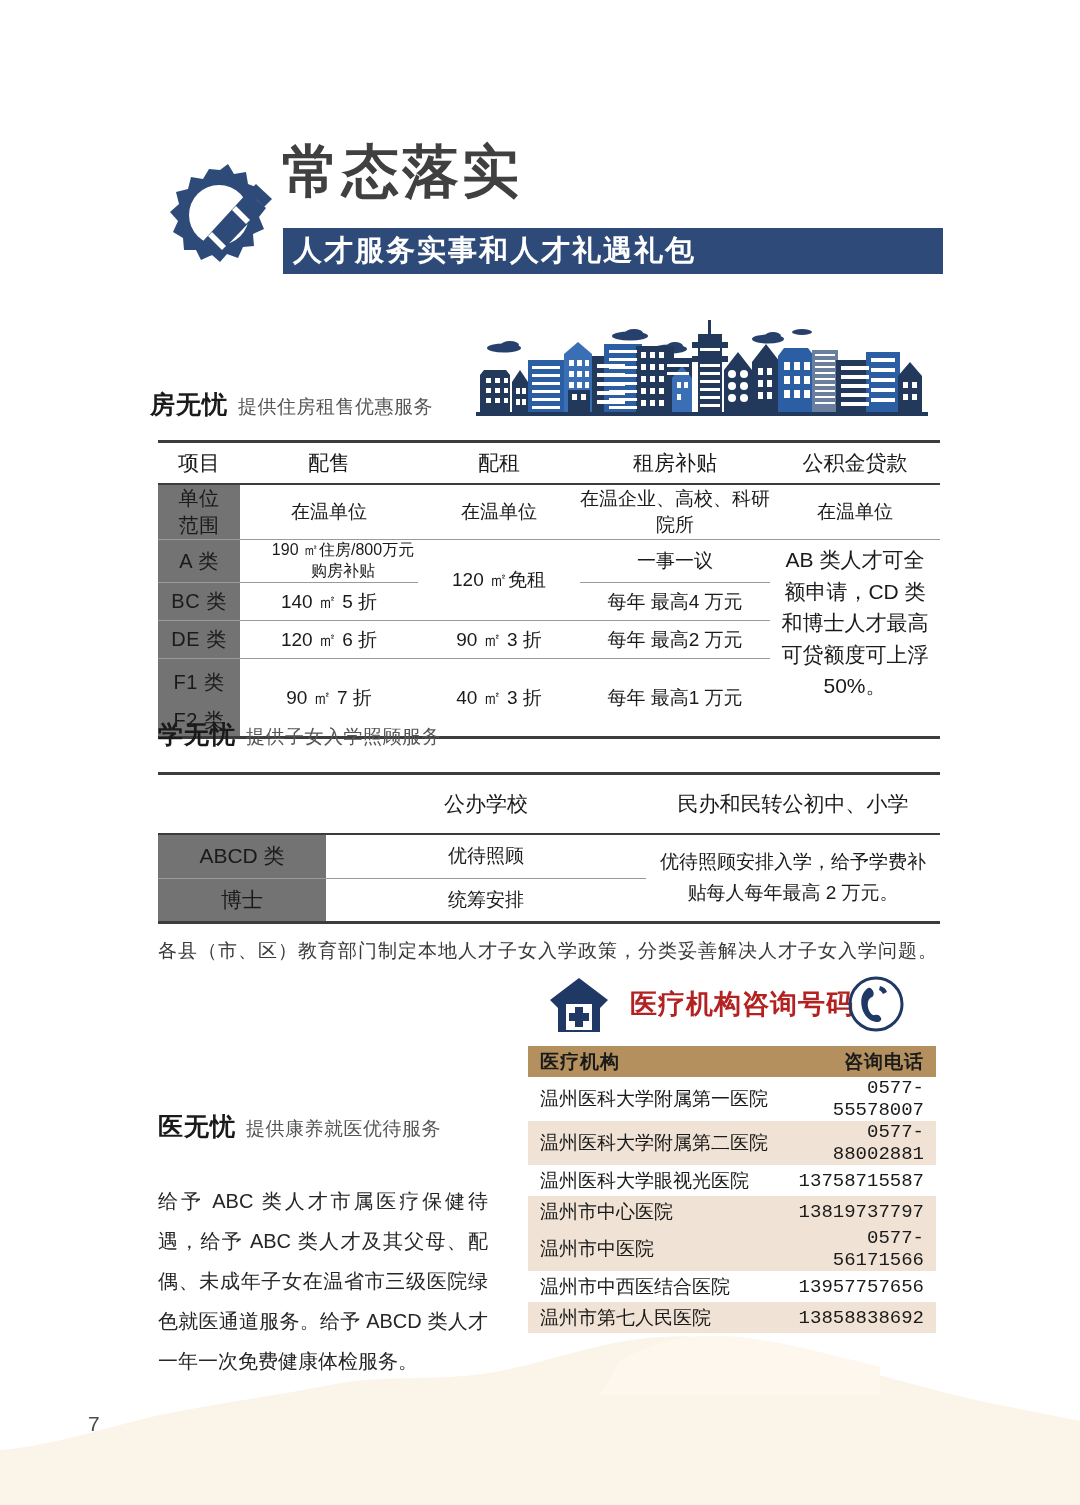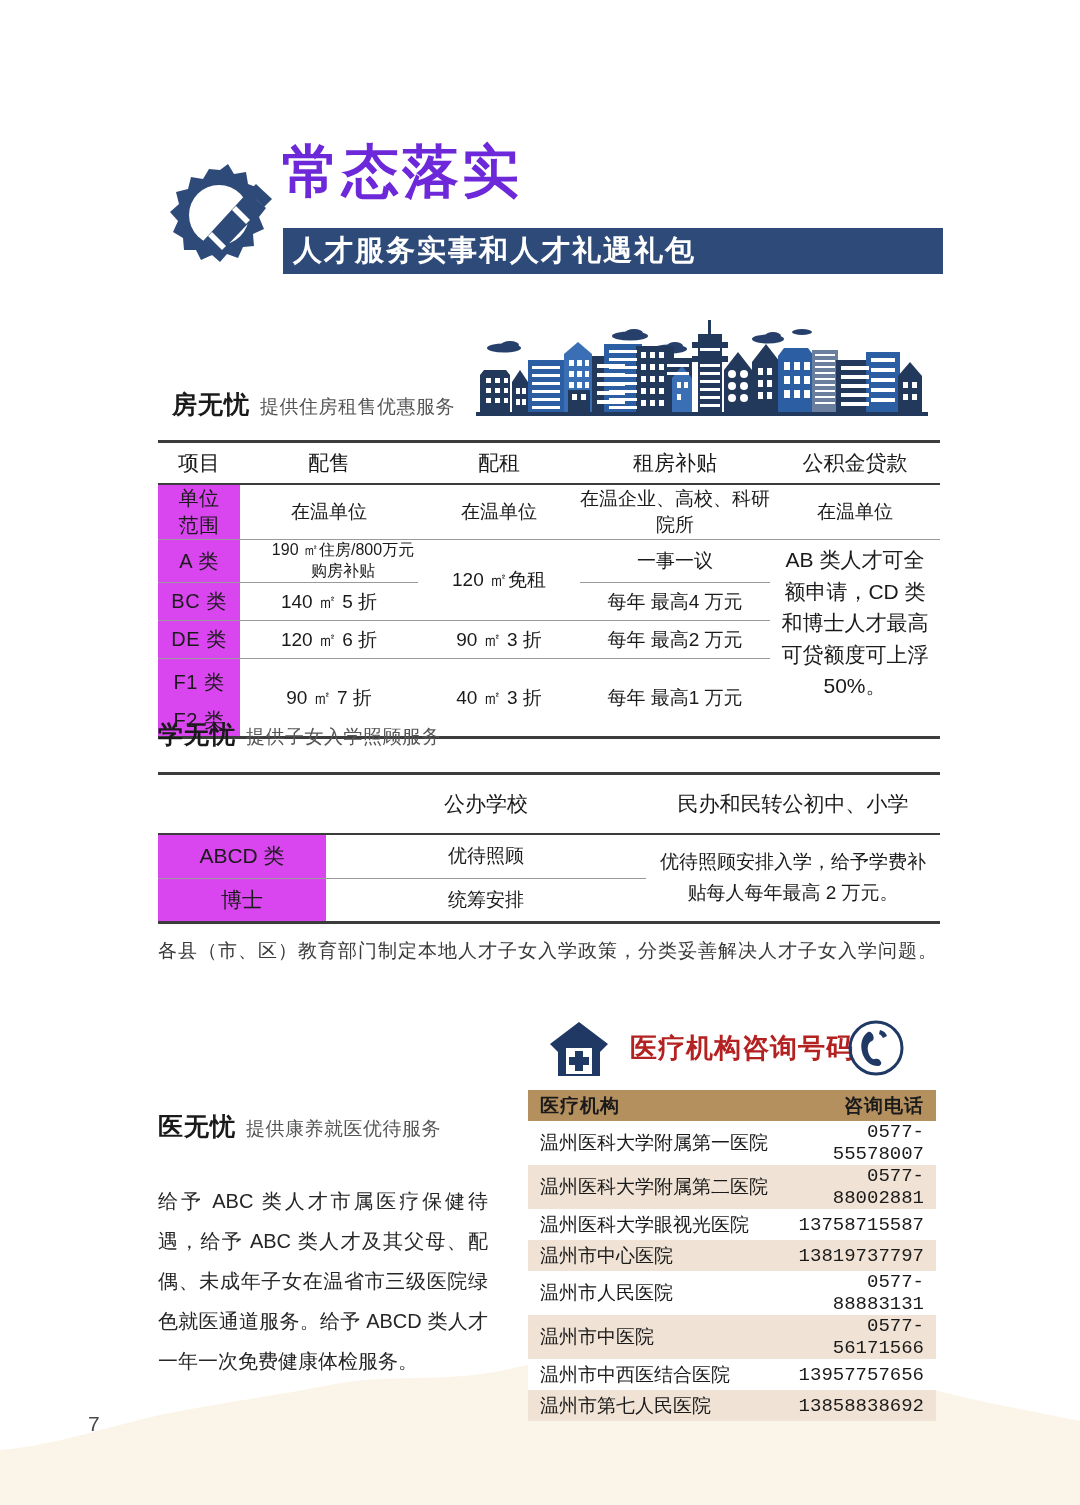--- a/index.html
+++ b/index.html
@@ -43,21 +43,21 @@
     top: 22px;
     width: 122px;
     height: 122px;
   }
   .header-title {
     position: absolute;
     left: 122px;
     top: 0px;
     font-size: 57px;
     font-weight: bold;
-    color: #6d28d9;
+    color: #404040;
     letter-spacing: 3px;
     line-height: 1.1;
     white-space: nowrap;
   }
   .header-subbar {
     position: absolute;
     left: 123px;
     top: 88px;
     width: 660px;
     height: 46px;
@@ -114,21 +114,21 @@
   .tbl td, .tbl th {
     padding: 0;
     text-align: center;
     vertical-align: middle;
     font-weight: normal;
   }
   .rule-top { border-top: 3px solid #3c3c3c; }
   .rule-bot { border-bottom: 3px solid #3c3c3c; }
   .rule-mid { border-bottom: 2px solid #3c3c3c; }
   .rule-thin { border-bottom: 1.5px solid #9a9a9a; }
-  .tintcell { background: #d946ef; }
+  .tintcell { background: #737373; }
 
   
   #housing-table { left: 158px; top: 440px; width: 782px; }
   #housing-table .hdr td { height: 40px; font-size: 21px; }
   #housing-table .catcell { font-size: 20px; letter-spacing: 0.5px; }
   #housing-table .small-note { font-size: 16px; padding-left: 28px; }
   #housing-table .loan-note {
     font-size: 21px;
     line-height: 1.5;
     padding: 4px 10px;
@@ -168,21 +168,21 @@
     margin-top: 38px;
     font-size: 20px;
     line-height: 2.0;
     color: #262626;
     text-align: justify;
   }
 
   .med-panel {
     position: absolute;
     left: 528px;
-    top: 1012px;
+    top: 968px;
     width: 408px;
   }
   .med-panel-head {
     position: relative;
     height: 78px;
   }
   .hospital-icon {
     position: absolute;
     left: 20px;
     top: 6px;
@@ -433,21 +433,21 @@
           <rect x="409" y="76" width="24" height="4"></rect>
         <rect x="409" y="86" width="24" height="4"></rect>
         <rect x="441" y="70" width="5" height="6"></rect>
           <rect x="450" y="70" width="5" height="6"></rect>
         <rect x="441" y="82" width="5" height="6"></rect>
           <rect x="450" y="82" width="5" height="6"></rect>
       </g>
     </g>
   </svg>
 
-  <div class="sect-label" style="left:172px; top:388px;">
+  <div class="sect-label" style="left:150px; top:388px;">
     <span class="strong">房无忧</span>
     <span class="sub">提供住房租售优惠服务</span>
   </div>
 
   <table class="tbl" id="housing-table">
     <colgroup>
       <col style="width:82px">
         <col style="width:178px">
         <col style="width:162px">
       <col style="width:190px">
@@ -583,24 +583,20 @@
           <td class="c-tel">0577-88002881</td>
         </tr>
         <tr class="plain">
           <td class="c-name">温州医科大学眼视光医院</td>
           <td class="c-tel">13758715587</td>
         </tr>
         <tr class="alt">
           <td class="c-name">温州市中心医院</td>
           <td class="c-tel">13819737797</td>
         </tr>
-        <tr class="plain">
-          <td class="c-name">温州市人民医院</td>
-          <td class="c-tel">0577-88883131</td>
-        </tr>
         <tr class="alt">
           <td class="c-name">温州市中医院</td>
           <td class="c-tel">0577-56171566</td>
         </tr>
         <tr class="plain">
           <td class="c-name">温州市中西医结合医院</td>
           <td class="c-tel">13957757656</td>
         </tr>
         <tr class="alt">
           <td class="c-name">温州市第七人民医院</td>

